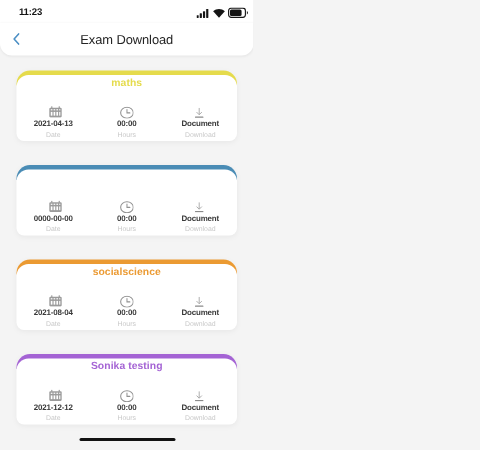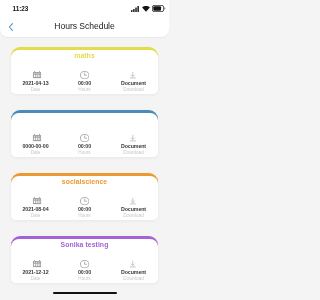--- a/index.html
+++ b/index.html
@@ -56,21 +56,21 @@
           </svg>
         </span>
     </div>
   </div>
   <div class="header">
     <div class="back">
         <span><svg width="8" height="10" viewBox="0 0 11 15" fill="none" stroke="#4b8fc4" stroke-width="1.55" stroke-linecap="round" stroke-linejoin="round">
             <path d="M7.6 2.4L3.1 7.5l4.5 5.1"></path>
           </svg></span>
       </div>
-    <div class="title">Hours Schedule</div>
+    <div class="title">Exam Download</div>
   </div>
   <div id="cardwrap">
       <div class="card" style="top: 47px;">
         <div class="cbar" style="background:#e5db4c"></div>
         <div class="cmask"></div>
   <div class="ctitle" style="color:#e5db4c">maths</div>
   <div class="row">
     <div class="col">
             <div class="icon calicon">
               <svg width="9" height="8" viewBox="0 0 36 32">

